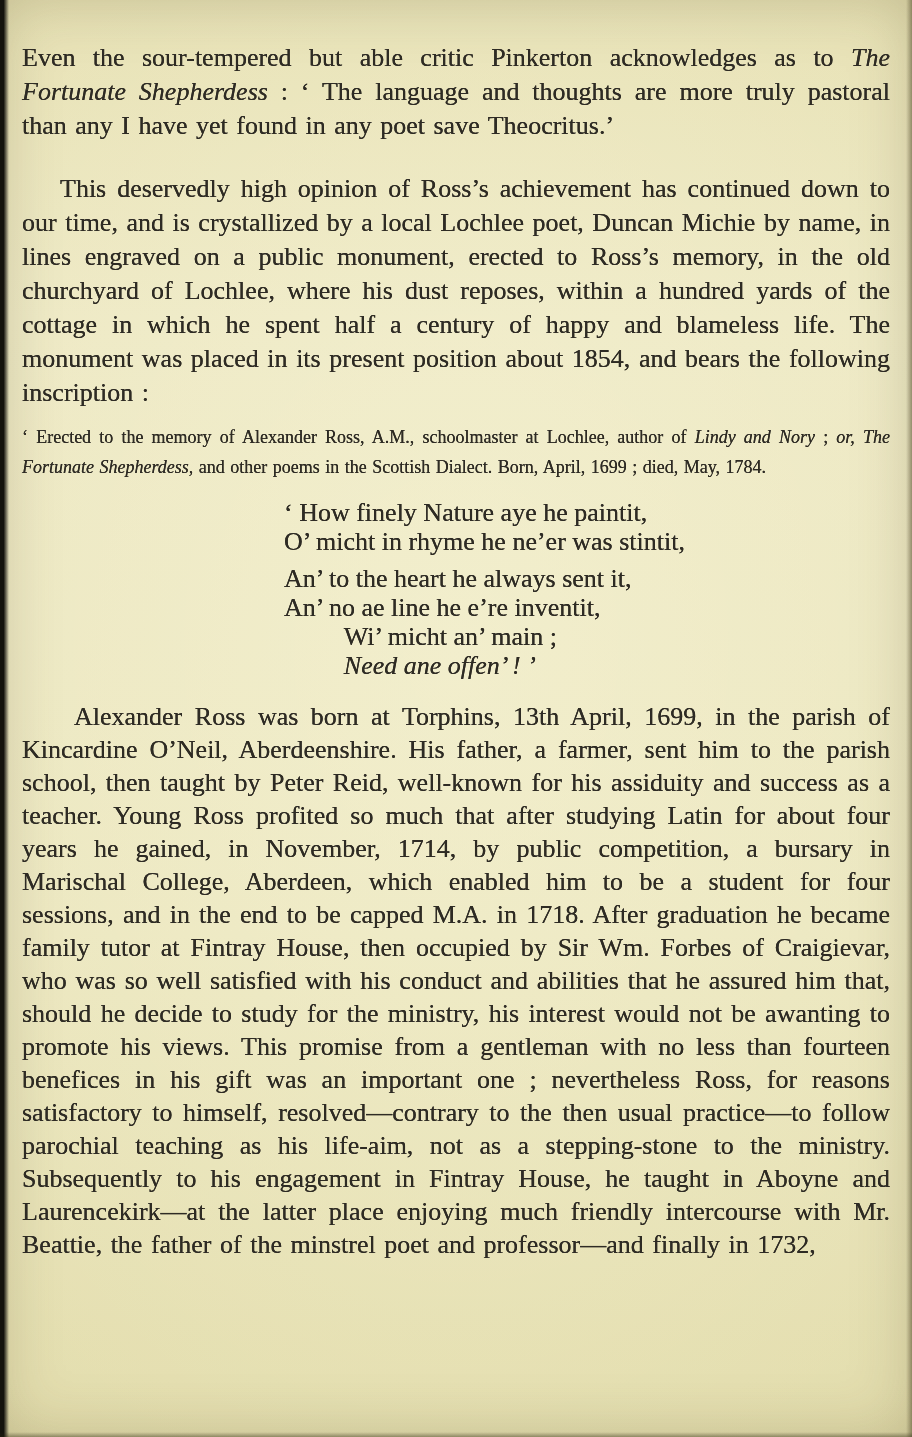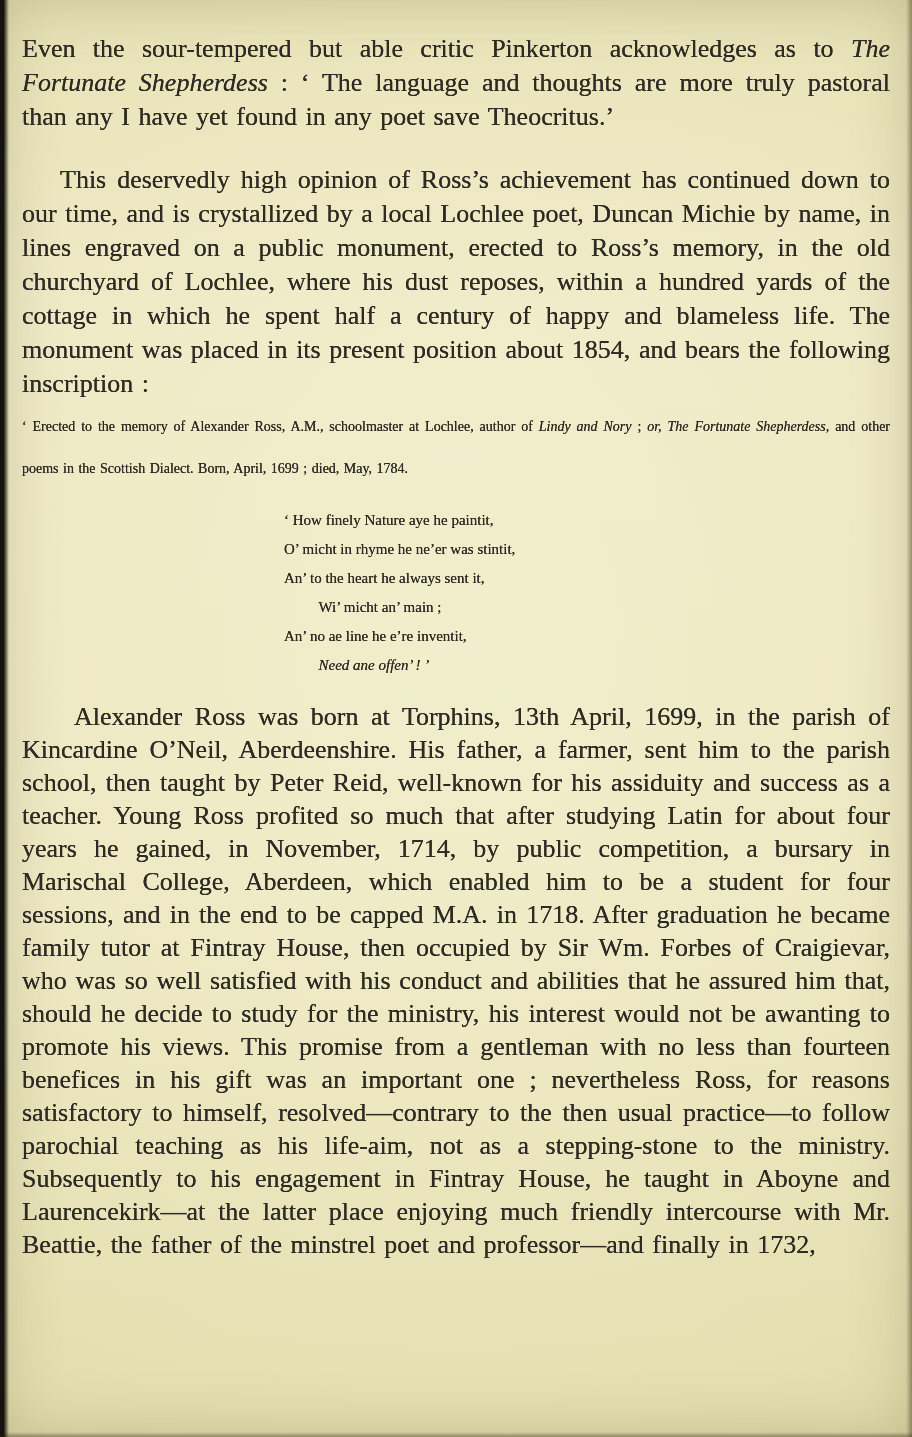--- a/index.html
+++ b/index.html
@@ -10,21 +10,21 @@
   *{box-sizing:border-box;}
   html,body{margin:0;padding:0;}
   body{
     width:912px;height:1437px;overflow:hidden;
     background:var(--paper);
     font-family:"Liberation Serif","DejaVu Serif",serif;
   }
   .page{
     position:relative;
     width:912px;height:1437px;
-    padding:32px 22px 0 22px;
+    padding:41px 22px 0 22px;
     color:var(--ink);
     background:
       radial-gradient(ellipse 140% 120% at 50% 45%, rgba(255,253,230,0.35), rgba(0,0,0,0) 60%),
       linear-gradient(180deg, #e6e0b2 0%, #ece7c1 22%, #eae5bc 65%, #e2dcab 100%);
     box-shadow:inset 0 0 60px rgba(90,80,40,0.25);
     overflow:hidden;
   }
   .scan-edge-left{
     position:absolute;left:0;top:0;width:9px;height:100%;
     background:linear-gradient(90deg,#14130d 0%, #14130d 40%, rgba(20,19,13,0) 100%);
@@ -43,29 +43,29 @@
     line-height:34px;
     text-align:justify;
     text-shadow:0 0 0.5px currentColor;
     word-spacing:2px;
   }
   .para3{line-height:33px;}
   .indent-sm{text-indent:38px;margin-top:29px;}
   .indent-lg{text-indent:52px;}
   em{font-style:italic;}
   .inscription{
-    font-size:14px;
-    line-height:42px;
-    margin-top:5px;
+    font-size:18px;
+    line-height:30px;
+    margin-top:12px;
     text-align:justify;
     text-shadow:0 0 0.4px currentColor;
     word-spacing:1px;
   }
   .verse{
-    font-size:15px;
+    font-size:26px;
     line-height:29px;
     margin:16px 0 20px 262px;
     text-shadow:0 0 0.4px currentColor;
   }
   .verse-line{white-space:pre;}
 </style>
 </head>
 <body>
 
 <div class="page">
@@ -75,20 +75,20 @@
 
   <p class="body-text"><span>Even the sour-tempered but able critic Pinkerton acknowledges as to </span><em>The Fortunate Shepherdess</em><span> : ‘ The language and thoughts are more truly pastoral than any I have yet found in any poet save Theocritus.’</span></p>
 
   <p class="body-text indent-sm"><span>This deservedly high opinion of Ross’s achievement has continued down to our time, and is crystallized by a local Lochlee poet, Duncan Michie by name, in lines engraved on a public monument, erected to Ross’s memory, in the old churchyard of Lochlee, where his dust reposes, within a hundred yards of the cottage in which he spent half a century of happy and blameless life.  The monument was placed in its present position about 1854, and bears the following inscription :</span></p>
 
   <p class="inscription"><span>‘ Erected to the memory of Alexander Ross, A.M., schoolmaster at Lochlee, author of </span><em>Lindy and Nory</em><span> ; </span><em>or, The Fortunate Shepherdess,</em><span> and other poems in the Scottish Dialect.  Born, April, 1699 ; died, May, 1784.</span></p>
 
   <div class="verse">
       <div class="verse-line" style="padding-left: 0em;">‘ How finely Nature aye he paintit,</div>
       <div class="verse-line" style="padding-left: 0em;">O’ micht in rhyme he ne’er was stintit,</div>
-      <div class="verse-line" style="padding-left: 0em;">An’ to the heart he always sent it,</div>
+      <div class="verse-line" style="padding-left: 0em; margin-top: 8px;">An’ to the heart he always sent it,</div>
+      <div class="verse-line" style="padding-left: 0em;">An’ no ae line he e’re inventit,</div>
       <div class="verse-line" style="padding-left: 2.3em;">Wi’ micht an’ main ;</div>
-      <div class="verse-line" style="padding-left: 0em;">An’ no ae line he e’re inventit,</div>
       <div class="verse-line" style="padding-left: 2.3em; font-style: italic;">Need ane offen’ ! ’</div>
     </div>
 
   <p class="body-text para3 indent-lg"><span>Alexander Ross was born at Torphins, 13th April, 1699, in the parish of Kincardine O’Neil, Aberdeenshire.  His father, a farmer, sent him to the parish school, then taught by Peter Reid, well-known for his assiduity and success as a teacher. Young Ross profited so much that after studying Latin for about four years he gained, in November, 1714, by public competition, a bursary in Marischal College, Aberdeen, which enabled him to be a student for four sessions, and in the end to be capped M.A. in 1718.  After graduation he became family tutor at Fintray House, then occupied by Sir Wm. Forbes of Craigievar, who was so well satisfied with his conduct and abilities that he assured him that, should he decide to study for the ministry, his interest would not be awanting to promote his views.  This promise from a gentleman with no less than fourteen benefices in his gift was an important one ; nevertheless Ross, for reasons satisfactory to himself, resolved—contrary to the then usual practice—to follow parochial teaching as his life-aim, not as a stepping-stone to the ministry.  Subsequently to his engagement in Fintray House, he taught in Aboyne and Laurencekirk—at the latter place enjoying much friendly intercourse with Mr. Beattie, the father of the minstrel poet and professor—and finally in 1732,</span></p>
 </div>
 
 </body></html>

